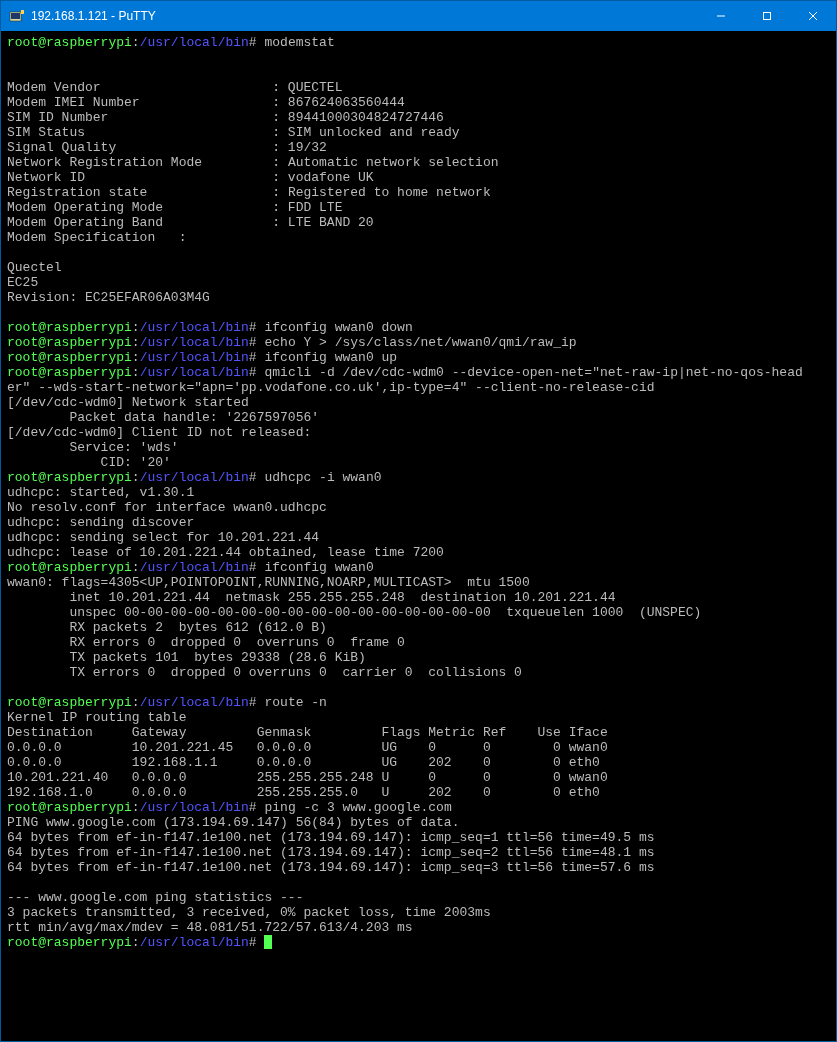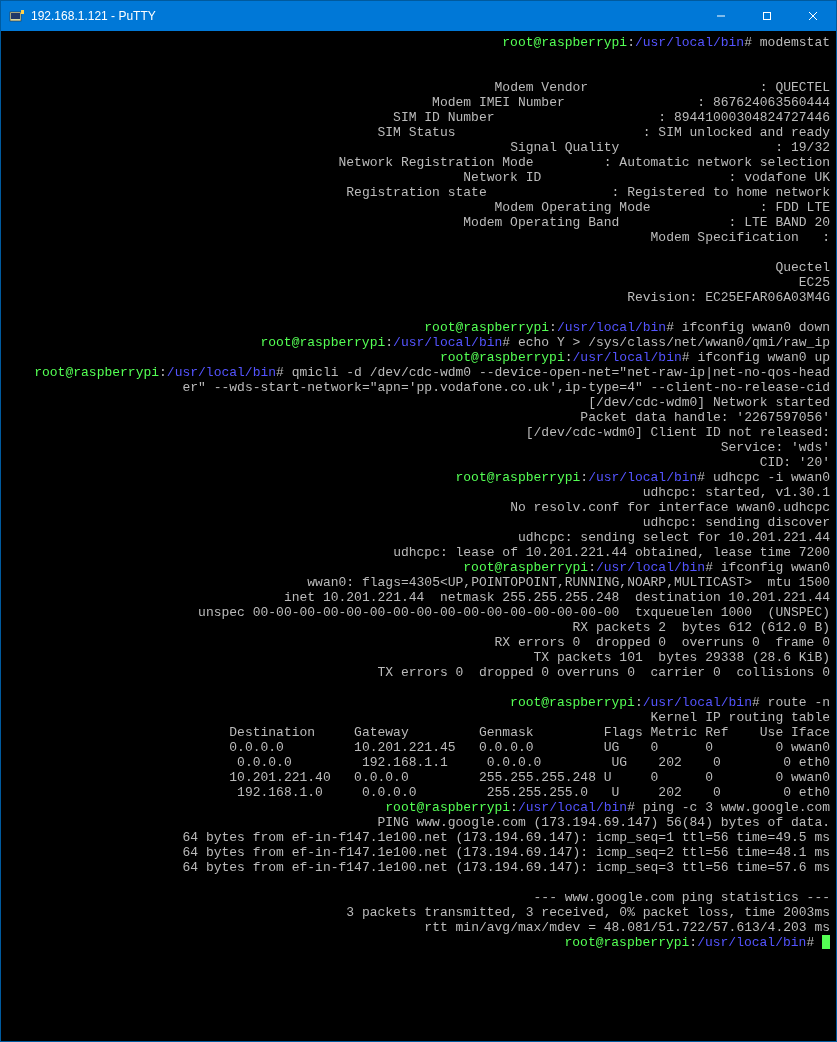--- a/index.html
+++ b/index.html
@@ -3,21 +3,21 @@
   <meta charset="utf-8">
   <style>
     * { box-sizing: border-box; margin: 0; padding: 0; }
     body { width: 837px; height: 1042px; font-family: "Segoe UI", sans-serif; background: #fff; overflow: hidden; }
     .win { border: 1px solid #005a9e; background: #86efac; height: 100%; display: flex; flex-direction: column; }
     .titlebar { background: #0078d7; color: #fff; height: 30px; display: flex; align-items: center; font-size: 12px; user-select: none; }
     .titlebar .icon-area { display: flex; align-items: center; gap: 6px; padding-left: 8px; flex: 1; }
     .putty-ico { width: 16px; height: 16px; display: inline-flex; align-items: center; justify-content: center; }
     .winbtns { display: flex; }
     .winbtn { width: 46px; height: 30px; display: flex; align-items: center; justify-content: center; color: #fff; }
-    .term-wrap { flex: 1; background: #000; padding: 4px 6px 6px 6px; overflow: hidden; position: relative; text-align: right; }
+    .term-wrap { flex: 1; background: #000; padding: 4px 6px 6px 6px; overflow: hidden; position: relative; }
     .term { font-family: "Consolas", "Courier New", monospace; font-size: 13px; line-height: 15px; color: #bbbbbb; white-space: pre; }
     .term .g { color: #54ff54; }
     .term .b { color: #5454ff; }
     .cursor { display: inline-block; width: 8px; height: 14px; background: #54ff54; vertical-align: bottom; margin-bottom: 1px; }
   </style>
 </head>
 <body>
 
 <div class="win">
   <div class="titlebar">

